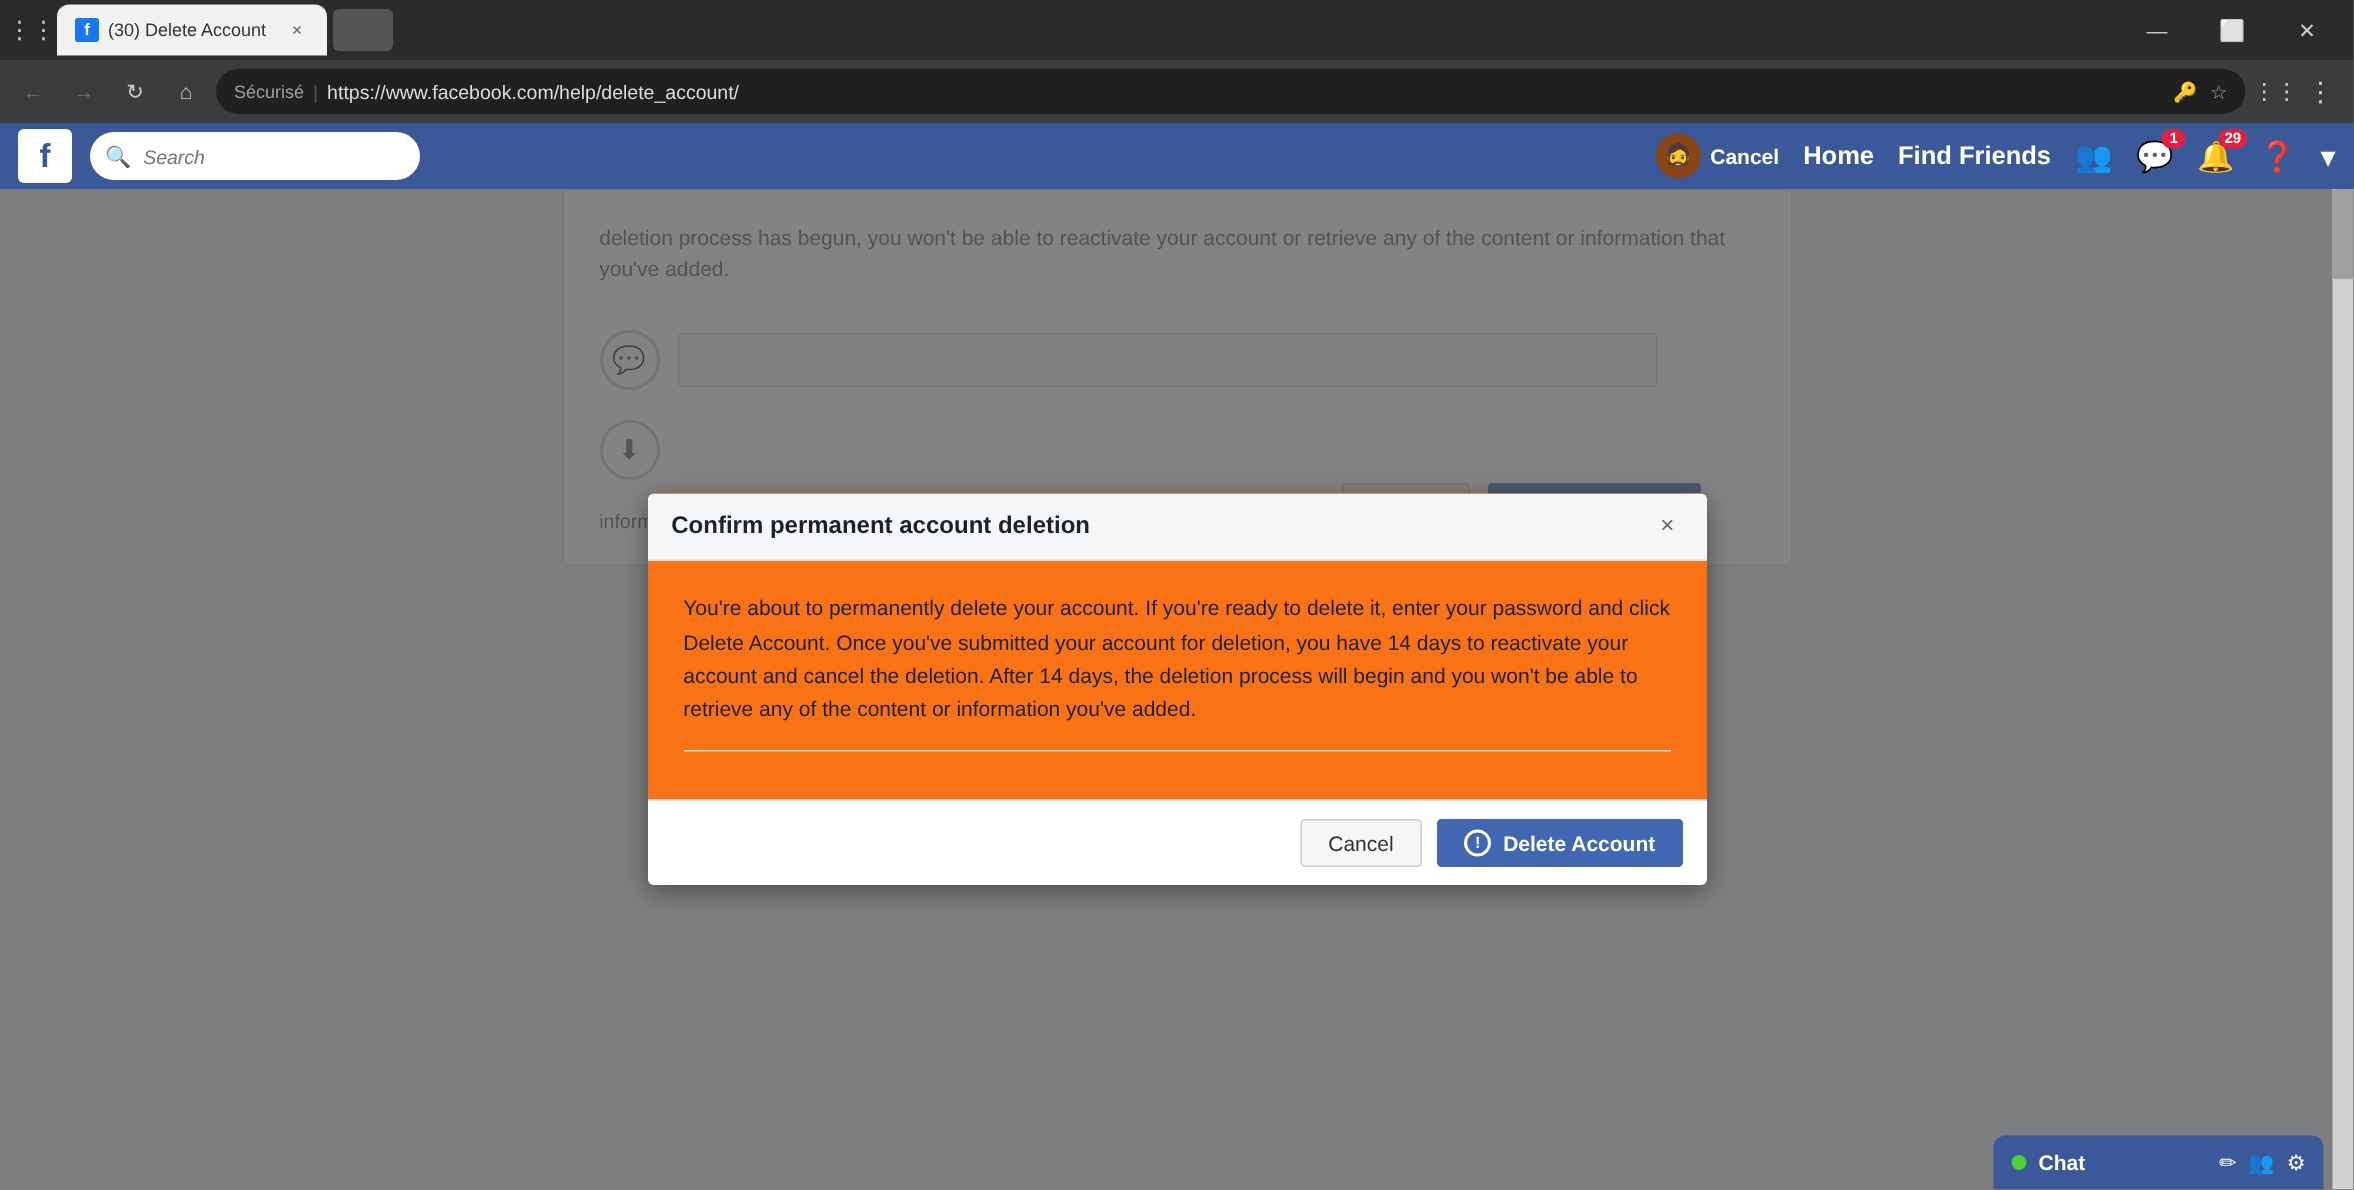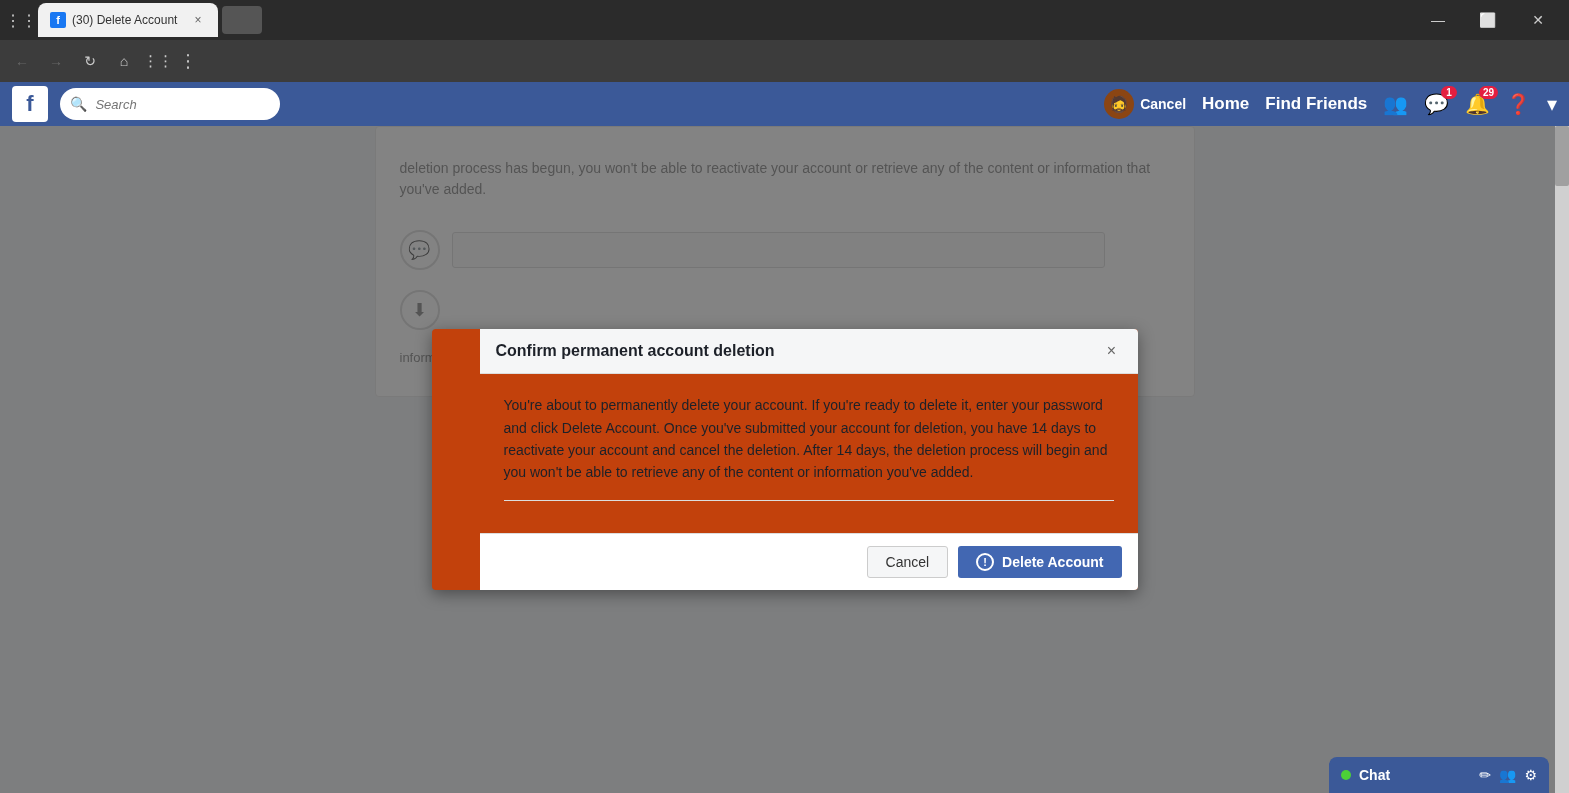--- a/index.html
+++ b/index.html
@@ -303,26 +303,25 @@
       position: absolute;
       inset: 0;
       background: rgba(100,100,100,0.6);
       display: flex;
       align-items: center;
       justify-content: center;
     }
 
     
     .modal {
-      background: #c2410c;
+      background: #f97316;
       border-radius: 4px;
       box-shadow: 0 4px 16px rgba(0,0,0,0.4);
       width: 706px;
       overflow: hidden;
-      padding-left: 48px;
     }
     .modal-header {
       background: #f5f6f7;
       border-bottom: 1px solid #ddd;
       padding: 12px 16px;
       display: flex;
       align-items: center;
       justify-content: space-between;
     }
     .modal-title {
@@ -461,20 +460,29 @@
       <div class="win-btn">⬜</div>
       <div class="win-btn close">✕</div>
     </div>
   </div>
 
   <div class="address-bar">
     <button class="nav-btn disabled">←</button>
     <button class="nav-btn disabled">→</button>
     <button class="nav-btn">↻</button>
     <button class="nav-btn">⌂</button>
+    <div class="url-bar">
+      <span class="url-secure">Sécurisé</span>
+      <span class="url-separator">|</span>
+      <span class="url-text">https://www.facebook.com/help/delete_account/</span>
+      <div class="url-right">
+        <span style="font-size:13px;">🔑</span>
+        <span>☆</span>
+      </div>
+    </div>
     <div class="address-right">
       <button class="icon-btn">⋮⋮</button>
       <div class="menu-btn">⋮</div>
     </div>
   </div>
 
   <div class="fb-nav">
     <div class="fb-logo">f</div>
     <div class="fb-search">
       <span class="search-icon">🔍</span>
@@ -503,21 +511,21 @@
       </div>
       <div class="fb-nav-icon">
         <span>▾</span>
       </div>
     </div>
   </div>
 
   <div class="page-content">
 
     <div class="bg-page">
-      <div style="position:absolute; left:50%; transform:translateX(-50%); top:0; width:820px; background:white; border:1px solid #ddd; border-radius:4px; padding:31px 24px;">
+      <div style="position:absolute; left:50%; transform:translateX(-50%); top:0; width:820px; background:white; border:1px solid #ddd; border-radius:4px; padding:21px 24px;">
         <p class="bg-text" style="color:#555;">
           deletion process has begun, you won't be able to reactivate your account or retrieve any of the content or information that you've added.
         </p>
 
         <div class="messenger-icon-row">
           <div class="messenger-circle">💬</div>
           <div style="flex:1; background:#f5f6f7; height:36px; border-radius:3px; border:1px solid #ccc;"></div>
           <div class="bg-btn" style="visibility:hidden;">unt</div>
         </div>
 

